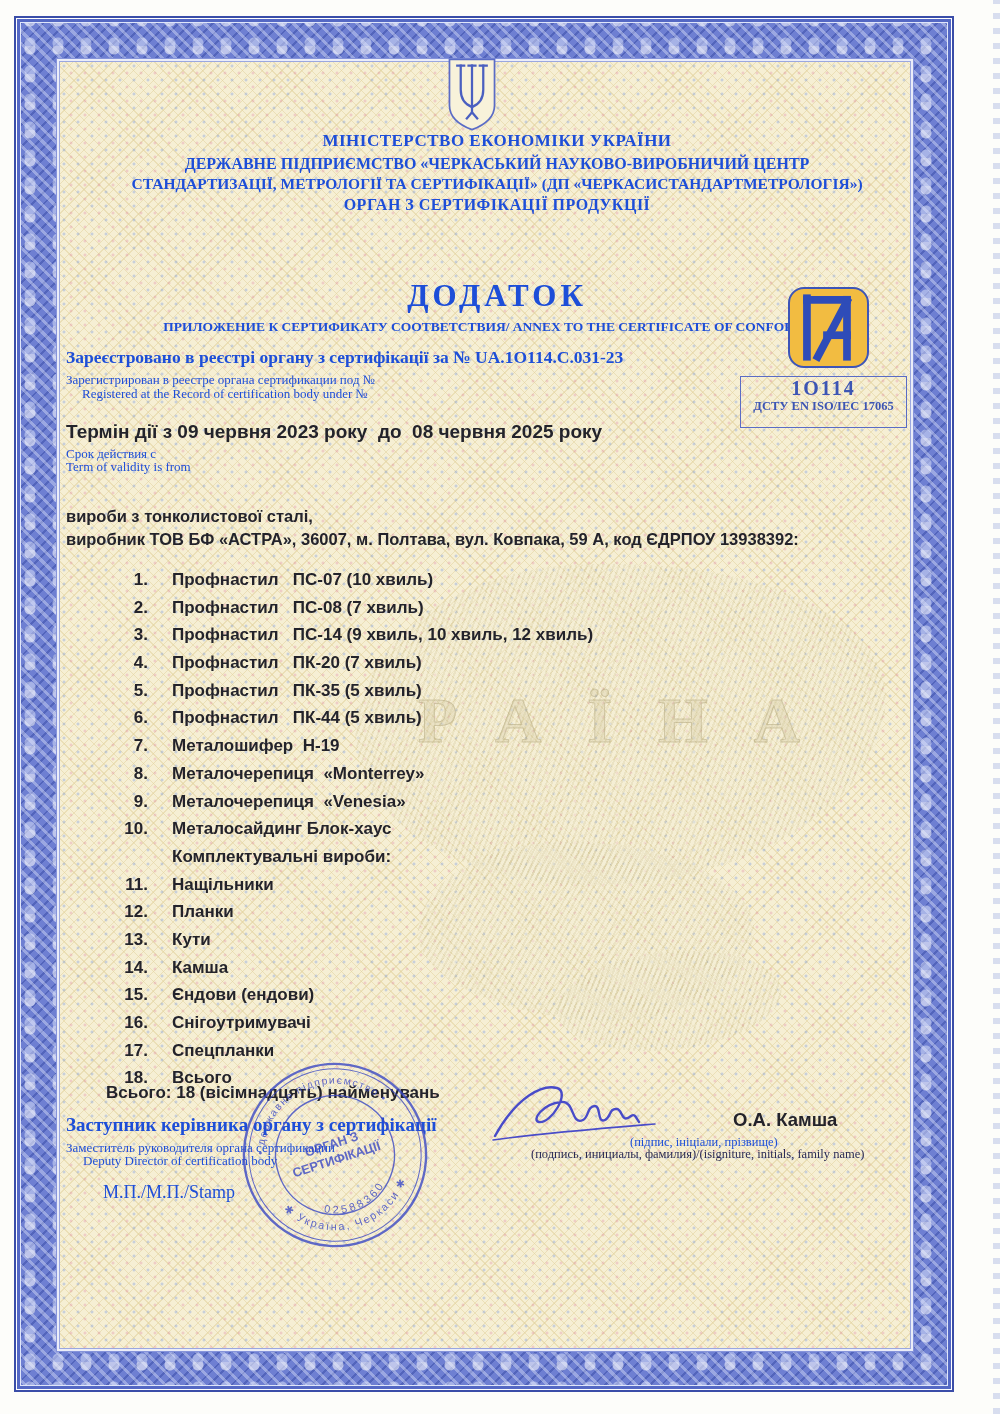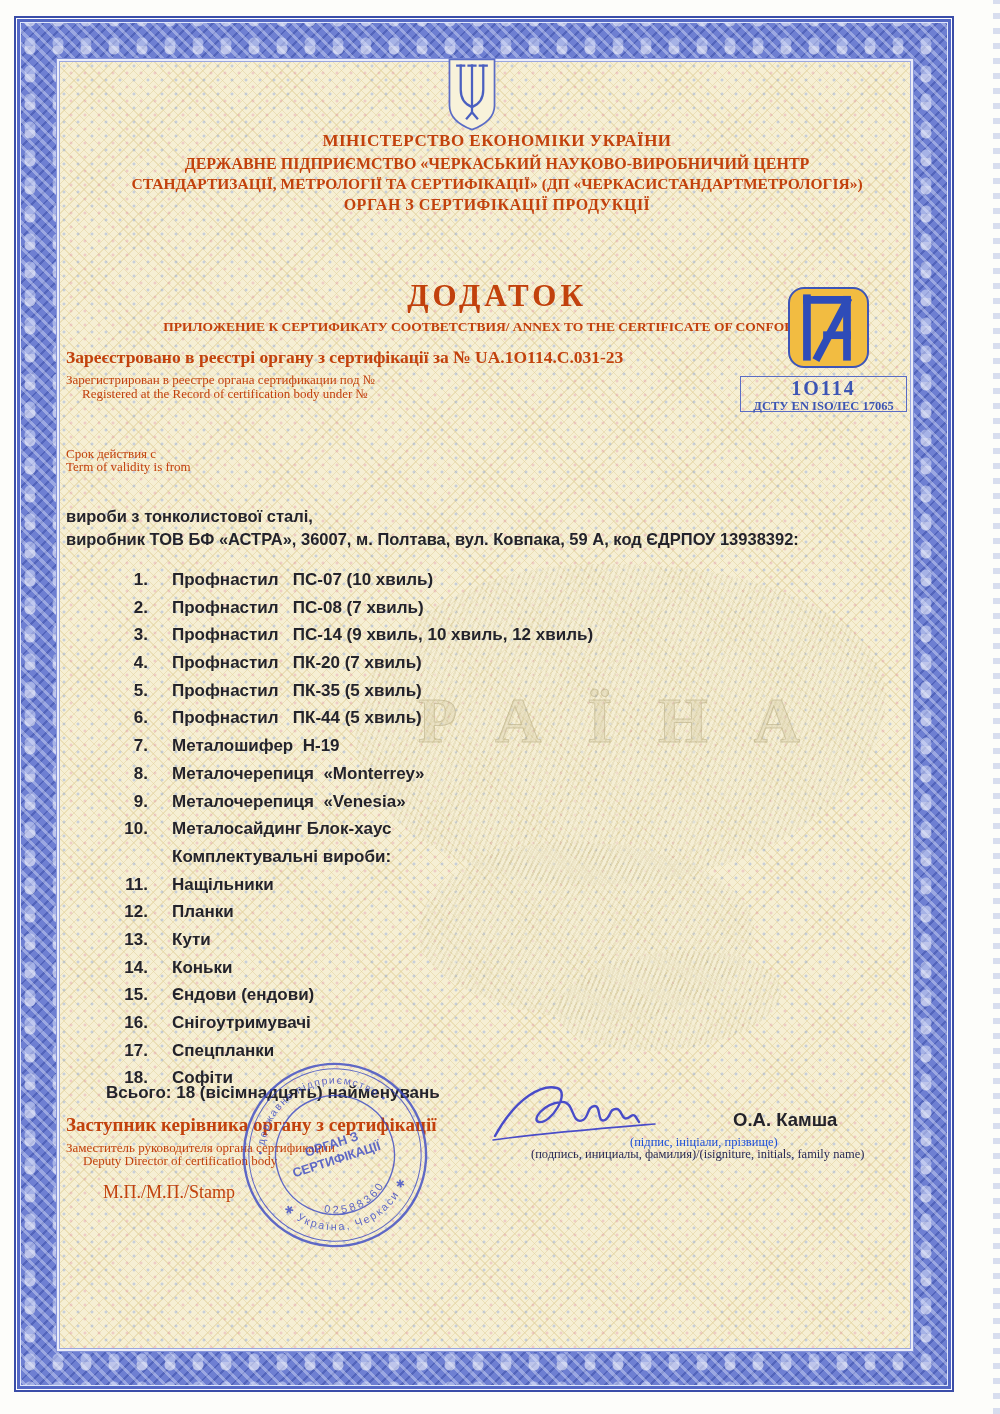--- a/index.html
+++ b/index.html
@@ -39,21 +39,21 @@
     background:repeating-linear-gradient(115deg, rgba(203,192,148,.30) 0 2px, rgba(244,238,214,.60) 2px 5px);}
   .wm1{left:355px;top:562px;width:532px;height:322px;border-radius:42% 58% 52% 48%/50% 46% 54% 50%;transform:rotate(-4deg);}
   .wm2{left:418px;top:842px;width:336px;height:178px;border-radius:48% 52% 46% 54%/55% 45% 55% 45%;transform:rotate(3deg);}
   .wm3{left:556px;top:952px;width:226px;height:98px;border-radius:50%;transform:rotate(-6deg);}
   .wm-text{position:absolute;left:418px;top:684px;z-index:1;
     font-family:"Liberation Serif",serif;font-weight:bold;font-size:64px;letter-spacing:46px;
     color:rgba(205,195,155,.28);-webkit-text-stroke:1px rgba(182,172,132,.55);}
 
   
   .abs{position:absolute;z-index:2;}
-  .ser{font-family:"Liberation Serif",serif;color:#c2410c;}
+  .ser{font-family:"Liberation Serif",serif;color:#1d4ed8;}
   .sans{font-family:"Liberation Sans",sans-serif;color:#23232b;}
   .b{font-weight:bold;}
   .center-block{left:57px;width:880px;text-align:center;}
   .pre{white-space:pre;}
 
   .h-line1{top:131px;font-size:17px;letter-spacing:.5px;}
   .h-line2{top:155px;font-size:16px;}
   .h-line3{top:175px;font-size:15.5px;}
   .h-line4{top:196px;font-size:16px;letter-spacing:.5px;}
 
@@ -84,21 +84,21 @@
   .sig-en{left:66px;top:1153px;font-size:13px;margin-left:17px;}
   .mp{left:103px;top:1182px;font-size:18px;}
 
   .sig-name{left:733px;top:1109px;font-size:18.5px;}
   .cap1{left:630px;top:1135px;font-size:12.5px;color:#1d4ed8;}
   .cap2{left:531px;top:1147px;font-size:12.5px;color:#2a2a55;}
 
   
   .badge{left:788px;top:287px;width:81px;height:81px;border-radius:16px;
     background:#f2bc41;border:2px solid #3d55b8;box-sizing:border-box;z-index:2;}
-  .codebox{left:740px;top:376px;width:167px;height:36px;border:1.5px solid #5a6cc6;
+  .codebox{left:740px;top:376px;width:167px;height:52px;border:1.5px solid #5a6cc6;
     box-sizing:border-box;text-align:center;z-index:2;color:#3c55b4;}
   .codebox .code{font-size:20px;font-weight:bold;letter-spacing:2px;line-height:22px;color:#3c55b4;}
   .codebox .std{font-size:12.5px;font-weight:bold;line-height:15px;color:#3c55b4;}
 
   
   .trident{left:446px;top:56px;width:52px;height:78px;z-index:2;}
   .stamp{left:236px;top:1056px;width:198px;height:198px;z-index:3;opacity:.8;}
   .stamp text{font-family:"Liberation Sans",sans-serif;}
   .signature{left:489px;top:1078px;width:180px;height:74px;z-index:3;}
 </style>
@@ -149,20 +149,21 @@
   </div>
   <div class="abs ser codebox">
     <div class="code">1О114</div>
     <div class="std">ДСТУ EN ISO/IEC 17065</div>
   </div>
 
   <div class="abs ser b reg-uk">Зареєстровано в реєстрі органу з сертифікації за № UA.1О114.С.031-23</div>
   <div class="abs ser reg-ru">Зарегистрирован в реестре органа сертификации под №</div>
   <div class="abs ser reg-en">Registered at the Record of certification body under №</div>
 
+  <div class="abs sans b pre val-uk">Термін дії з 09 червня 2023 року  до  08 червня 2025 року</div>
   <div class="abs ser val-ru">Срок действия с</div>
   <div class="abs ser val-en">Term of validity is from</div>
 
   <div class="abs sans b prod1">вироби з тонколистової сталі,</div>
   <div class="abs sans b prod2">виробник ТОВ БФ «АСТРА», 36007, м. Полтава, вул. Ковпака, 59 А, код ЄДРПОУ 13938392:</div>
 
   <div class="abs list sans b">
     <div class="li">
         <span class="num">1.</span>
         <span class="txt">Профнастил   ПС-07 (10 хвиль)</span>
@@ -214,37 +215,37 @@
     <div class="li">
         <span class="num">12.</span>
         <span class="txt">Планки</span>
       </div>
     <div class="li">
         <span class="num">13.</span>
         <span class="txt">Кути</span>
       </div>
     <div class="li">
         <span class="num">14.</span>
-        <span class="txt">Коньки</span>
+        <span class="txt">Камша</span>
       </div>
     <div class="li">
         <span class="num">15.</span>
         <span class="txt">Єндови (ендови)</span>
       </div>
     <div class="li">
         <span class="num">16.</span>
         <span class="txt">Снігоутримувачі</span>
       </div>
     <div class="li">
         <span class="num">17.</span>
         <span class="txt">Спецпланки</span>
       </div>
     <div class="li">
         <span class="num">18.</span>
-        <span class="txt">Софіти</span>
+        <span class="txt">Всього</span>
       </div>
   </div>
 
   <div class="abs sans b total">Всього: 18 (вісімнадцять) найменувань</div>
 
   <div class="abs ser b sig-title">Заступник керівника органу з сертифікації</div>
   <div class="abs ser sig-ru">Заместитель руководителя органа сертификации</div>
   <div class="abs ser sig-en">Deputy Director of certification body</div>
   <div class="abs ser mp">М.П./М.П./Stamp</div>
 

